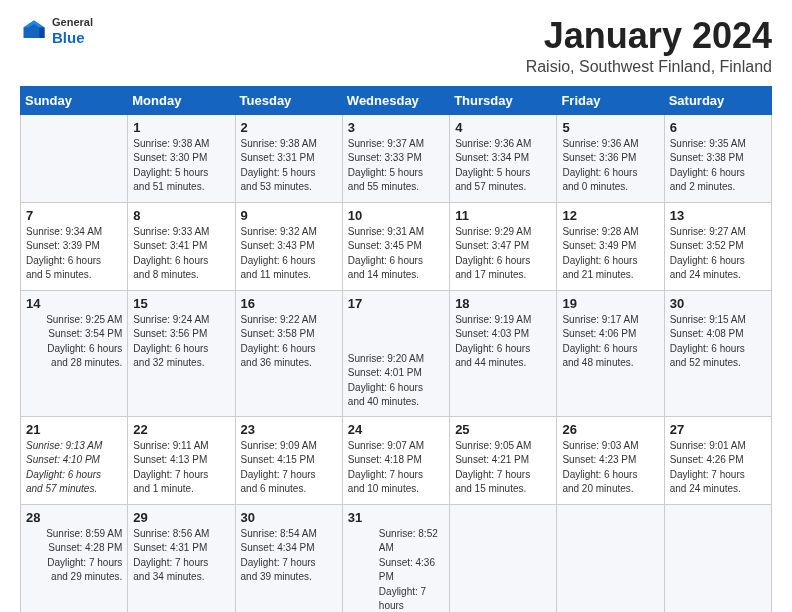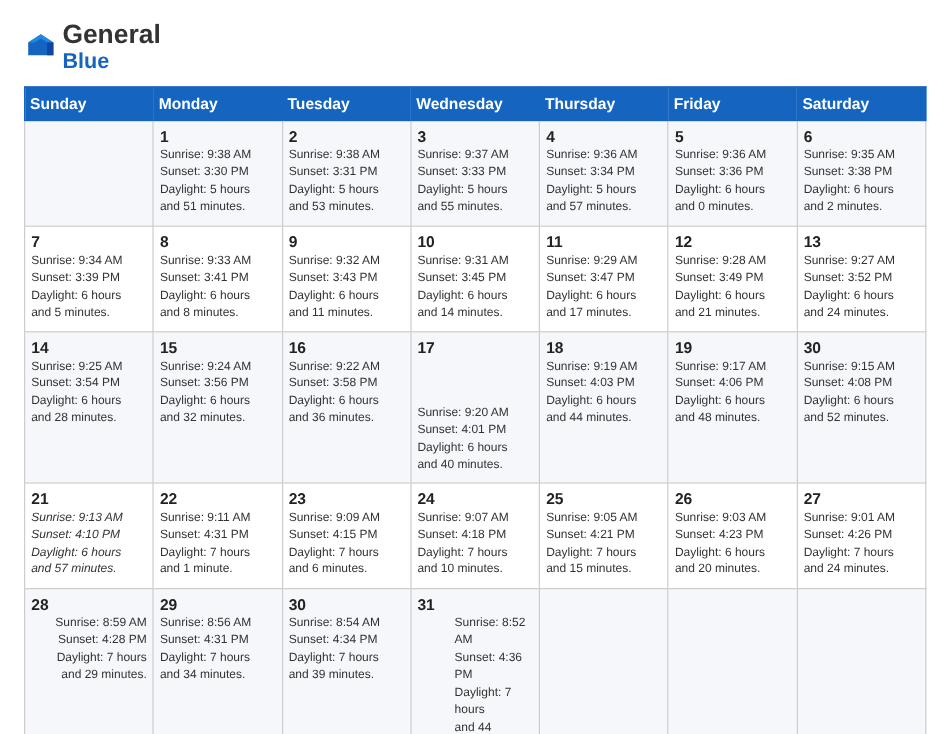--- a/index.html
+++ b/index.html
@@ -90,24 +90,28 @@
 
 <div class="header-section">
   <div class="logo-area">
     <svg class="logo-icon" viewBox="0 0 32 32" xmlns="http://www.w3.org/2000/svg">
       <polygon points="16,4 28,12 28,24 4,24 4,12" fill="#1565c0"></polygon>
       <polygon points="16,4 28,12 22,12 16,8 10,12 4,12" fill="#1e88e5"></polygon>
       <polygon points="22,12 28,12 28,24 22,24" fill="#0d47a1"></polygon>
     </svg>
     <div>
       <div style="display:flex; gap:0px; flex-direction:column; line-height:1.15;">
-        <span style="font-size:22px; font-weight:bold; color:#333;">General</span>
-        <span style="font-size:18px; font-weight:bold; color:#1565c0;">Blue</span>
+        <span style="font-size:11px; font-weight:bold; color:#333;">General</span>
+        <span style="font-size:15px; font-weight:bold; color:#1565c0;">Blue</span>
       </div>
     </div>
+  </div>
+  <div class="title-area">
+    <div class="month-title">January 2024</div>
+    <div class="location-title">Raisio, Southwest Finland, Finland</div>
   </div>
 </div>
 
 <table>
   <thead>
     <tr>
     <th>Sunday</th>
         <th>Monday</th>
         <th>Tuesday</th>
         <th>Wednesday</th>
@@ -209,21 +213,21 @@
           <span class="day-number">13</span>
           <div class="day-info" style="white-space: pre-line;">Sunrise: 9:27 AM
 Sunset: 3:52 PM
 Daylight: 6 hours
 and 24 minutes.</div>
         </td>
       </tr>
       <tr>
         <td>
           <span class="day-number">14</span>
-          <div class="day-info" style="white-space: pre-line;">Sunrise: 9:25 AM
+          <div class="day-info" style="white-space: pre-line; text-align: right;">Sunrise: 9:25 AM
 Sunset: 3:54 PM
 Daylight: 6 hours
 and 28 minutes.</div>
         </td>
         <td>
           <span class="day-number">15</span>
           <div class="day-info" style="white-space: pre-line;">Sunrise: 9:24 AM
 Sunset: 3:56 PM
 Daylight: 6 hours
 and 32 minutes.</div>
@@ -268,21 +272,21 @@
         <td>
           <span class="day-number">21</span>
           <div class="day-info" style="white-space: pre-line; font-style: italic;">Sunrise: 9:13 AM
 Sunset: 4:10 PM
 Daylight: 6 hours
 and 57 minutes.</div>
         </td>
         <td>
           <span class="day-number">22</span>
           <div class="day-info" style="white-space: pre-line;">Sunrise: 9:11 AM
-Sunset: 4:31 PM
+Sunset: 4:13 PM
 Daylight: 7 hours
 and 1 minute.</div>
         </td>
         <td>
           <span class="day-number">23</span>
           <div class="day-info" style="white-space: pre-line;">Sunrise: 9:09 AM
 Sunset: 4:15 PM
 Daylight: 7 hours
 and 6 minutes.</div>
         </td>

